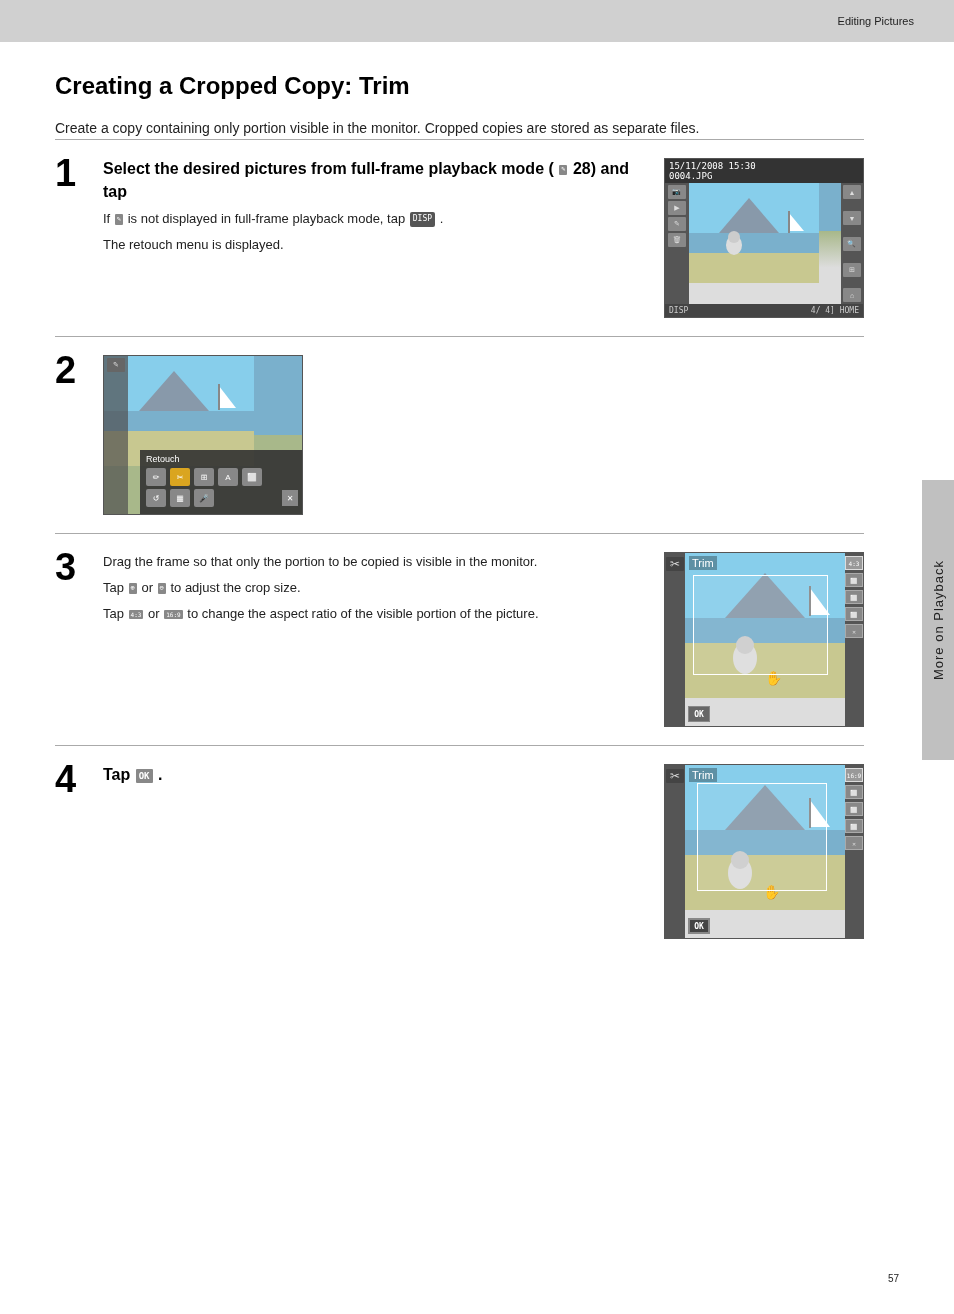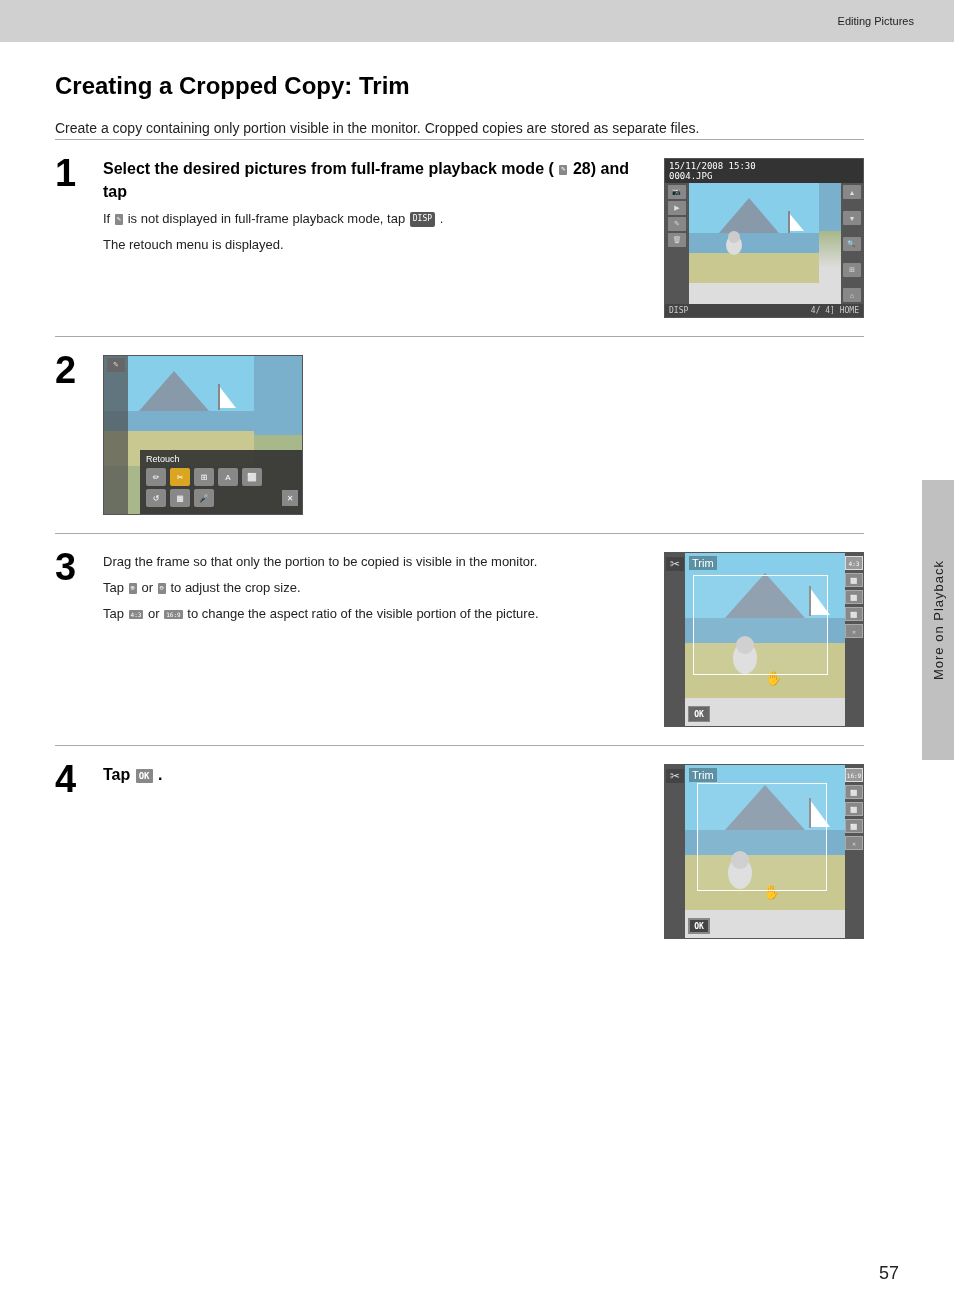--- a/index.html
+++ b/index.html
@@ -347,21 +347,21 @@
       padding: 1px 3px;
       font-size: 8px;
       border-radius: 2px;
     }
 
     
     .page-number {
       position: absolute;
       bottom: 30px;
       right: 55px;
-      font-size: 18px;
+      font-size: 10px;
       color: #222;
     }
   </style>
 </head>
 <body>
 <div class="page">
 
   <div class="header-bar">
     <span class="header-title">Editing Pictures</span>
   </div>

